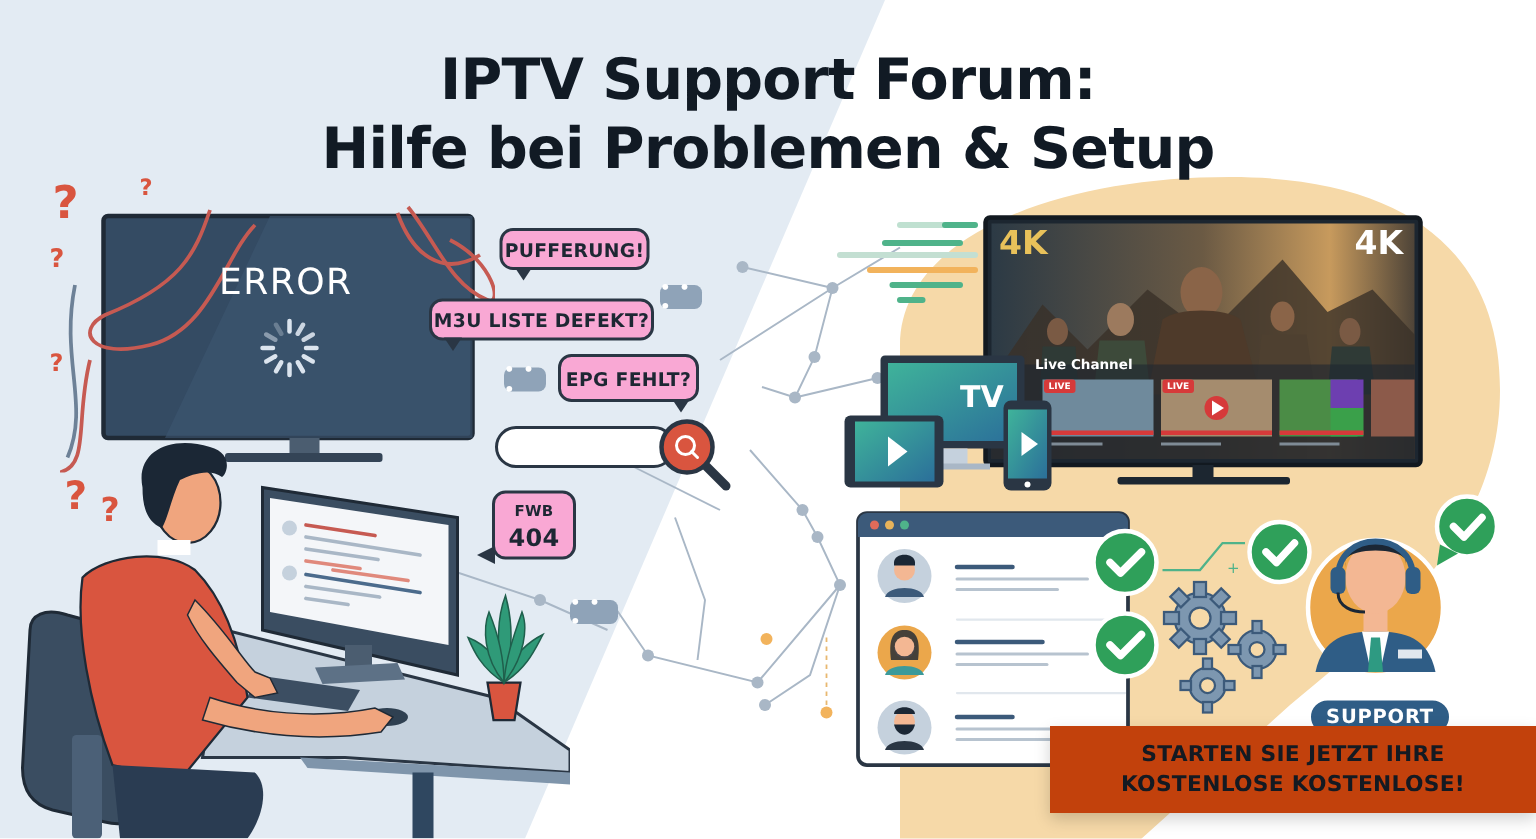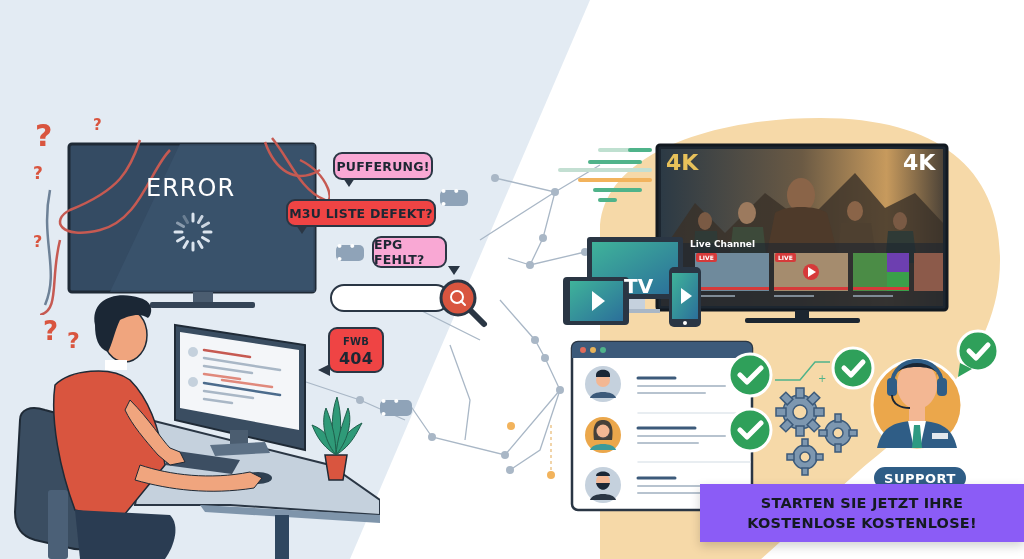--- a/index.html
+++ b/index.html
@@ -11,36 +11,36 @@
   .title {
     position: absolute; left: 0; top: 30px; width: 1024px; text-align: center;
     font-family: "DejaVu Sans", sans-serif; font-weight: bold; color: #111a24;
     font-size: 38px; line-height: 46px; letter-spacing: -0.5px;
   }
   .bubble {
     position: absolute; background: #f9a8d4; border: 2px solid #2a3644; border-radius: 9px;
     font-weight: bold; font-size: 12.5px; color: #1d2733; display: flex; align-items: center; justify-content: center;
     letter-spacing: 0.2px; font-family: "DejaVu Sans", sans-serif;
   }
-  .bubble.grey { background: #ef4444; }
+  .bubble.grey { background: #f9a8d4; }
   .bubble-tail { position: absolute; width: 0; height: 0; }
   .dots-bubble {
     position: absolute; background: #8fa3b8; border-radius: 5px; color: #ffffff; font-size: 11px;
     display: flex; align-items: center; justify-content: center; letter-spacing: 1px; font-weight: bold;
   }
   .search-bar {
     position: absolute; background: #ffffff; border: 2px solid #2a3644; border-radius: 14px;
   }
   .error-text {
     position: absolute; color: #ffffff; font-weight: normal; font-size: 24px; letter-spacing: 1px;
     font-family: "DejaVu Sans", sans-serif;
   }
   .tv-label { position: absolute; color: #ffffff; font-weight: bold; font-family: "DejaVu Sans", sans-serif; }
   .cta {
-    position: absolute; left: 700px; top: 484px; width: 324px; height: 58px; background: #8b5cf6;
+    position: absolute; left: 700px; top: 484px; width: 324px; height: 58px; background: #c2410c;
     box-shadow: 0 4px 10px rgba(0,0,0,0.18); display: flex; flex-direction: column; align-items: center; justify-content: center;
     font-weight: bold; font-size: 14.5px; line-height: 20px; color: #141a22; letter-spacing: 0.2px;
     font-family: "DejaVu Sans", sans-serif;
   }
   .support-badge {
     position: absolute; left: 872px; top: 445px; width: 96px; height: 26px; background: #2f5d86; border: 2px solid #ffffff;
     border-radius: 13px; color: #ffffff; font-weight: bold; font-size: 13px; display: flex; align-items: center; justify-content: center;
     letter-spacing: 0.5px;
     margin-top: 20px;
   }
@@ -91,20 +91,24 @@
       <line x1="600" y1="150" x2="630" y2="150" stroke="#bfe0d0"></line>
       <line x1="630" y1="150" x2="650" y2="150" stroke="#4fb38a"></line>
       <line x1="590" y1="162" x2="640" y2="162" stroke="#4fb38a"></line>
       <line x1="560" y1="170" x2="650" y2="170" stroke="#c3dfd2"></line>
       <line x1="580" y1="180" x2="650" y2="180" stroke="#f2b35c"></line>
       <line x1="595" y1="190" x2="640" y2="190" stroke="#4fb38a"></line>
       <line x1="600" y1="200" x2="615" y2="200" stroke="#4fb38a"></line>
     </g>
   </svg>
 
+  <div class="title">
+    <div>IPTV Support Forum:</div>
+    <div>Hilfe bei Problemen &amp; Setup</div>
+  </div>
 
   <div class="abs" style="left:35px;top:118px;color:#d9553f;font-weight:bold;font-size:30px;">?</div>
   <div class="abs" style="left:93px;top:116px;color:#d9553f;font-weight:bold;font-size:15px;">?</div>
   <div class="abs" style="left:33px;top:163px;color:#d9553f;font-weight:bold;font-size:17px;">?</div>
   <div class="abs" style="left:33px;top:232px;color:#d9553f;font-weight:bold;font-size:16px;">?</div>
   <div class="abs" style="left:82px;top:255px;color:#d9553f;font-weight:bold;font-size:23px;">?</div>
   <div class="abs" style="left:104px;top:252px;color:#d9553f;font-weight:bold;font-size:23px;">?</div>
   <div class="abs" style="left:43px;top:316px;color:#d9553f;font-weight:bold;font-size:26px;">?</div>
   <div class="abs" style="left:67px;top:328px;color:#d9553f;font-weight:bold;font-size:22px;">?</div>
 
@@ -140,21 +144,21 @@
   <div class="bubble" style="left:333px;top:152px;width:100px;height:28px;">
     <span>PUFFERUNG!</span>
   </div>
   <div class="bubble-tail" style="left:343px;top:178px;border-left:6px solid transparent;border-right:6px solid transparent;border-top:9px solid #2a3644;"></div>
 
   <div class="bubble grey" style="left:286px;top:199px;width:150px;height:28px;">
     <span>M3U LISTE DEFEKT?</span>
   </div>
   <div class="bubble-tail" style="left:296px;top:225px;border-left:6px solid transparent;border-right:6px solid transparent;border-top:9px solid #2a3644;"></div>
 
-  <div class="bubble" style="left:372px;top:236px;width:75px;height:32px;">
+  <div class="bubble" style="left:372px;top:236px;width:94px;height:32px;">
     <span>EPG FEHLT?</span>
   </div>
   <div class="bubble-tail" style="left:448px;top:266px;border-left:6px solid transparent;border-right:6px solid transparent;border-top:9px solid #2a3644;"></div>
 
   <div class="bubble grey" style="left:328px;top:327px;width:56px;height:46px;flex-direction:column;font-size:13px;line-height:17px;justify-content:center;">
     <span style="font-size:10px;">FWB</span>
     <span style="font-size:16px;">404</span>
   </div>
   <div class="bubble-tail" style="left:318px;top:364px;border-top:6px solid transparent;border-bottom:6px solid transparent;border-right:12px solid #2a3644;"></div>
 
@@ -287,21 +291,21 @@
 
     <rect x="8" y="44" width="66" height="48" rx="4" fill="#2a3644"></rect>
     <rect x="15" y="48" width="53" height="40" fill="url(#scrG)"></rect>
     <polygon points="37,58 50,68 37,78" fill="#ffffff"></polygon>
 
     <rect x="114" y="34" width="32" height="60" rx="5" fill="#2a3644"></rect>
     <rect x="117" y="40" width="26" height="46" fill="url(#scrG)"></rect>
     <polygon points="126,55 137,63 126,71" fill="#ffffff"></polygon>
     <circle cx="130" cy="90" r="2" fill="#ffffff"></circle>
   </svg>
-  <div class="tv-label" style="left:624px;top:252px;font-size:20px;margin-top:22px;">TV</div>
+  <div class="tv-label" style="left:640px;top:252px;font-size:20px;">TV</div>
 
   <svg class="abs" style="left:570px;top:340px;" width="200" height="175">
     <rect x="2" y="2" width="180" height="168" rx="6" fill="#ffffff" stroke="#2a3644" stroke-width="2.5"></rect>
     <path d="M2,8 A6,6 0 0 1 8,2 L176,2 A6,6 0 0 1 182,8 L182,18 L2,18 Z" fill="#3c5a7a"></path>
     <circle cx="13" cy="10" r="3" fill="#e06b5a"></circle>
     <circle cx="23" cy="10" r="3" fill="#e8b35a"></circle>
     <circle cx="33" cy="10" r="3" fill="#4fb38a"></circle>
 
     <circle cx="33" cy="44" r="18" fill="#c5d1dd"></circle>
     <circle cx="33" cy="40" r="7" fill="#f3b793"></circle>

